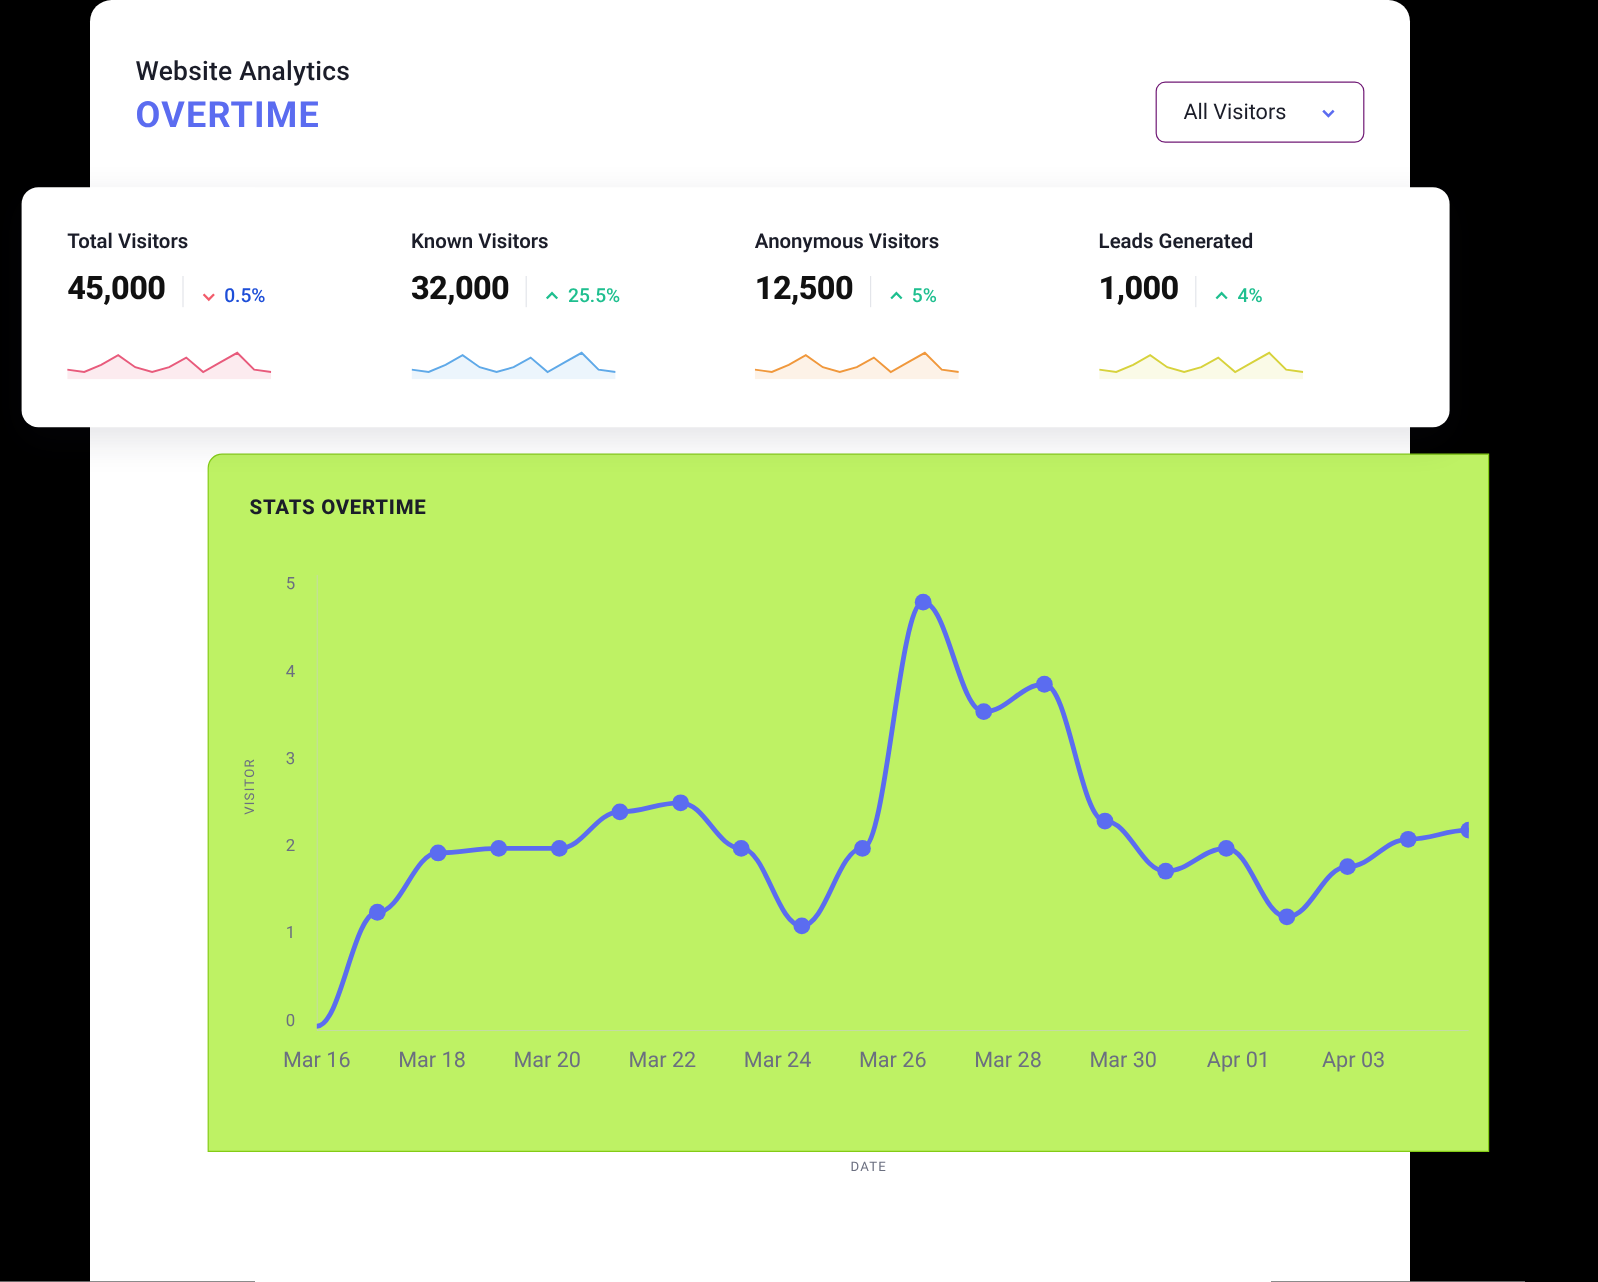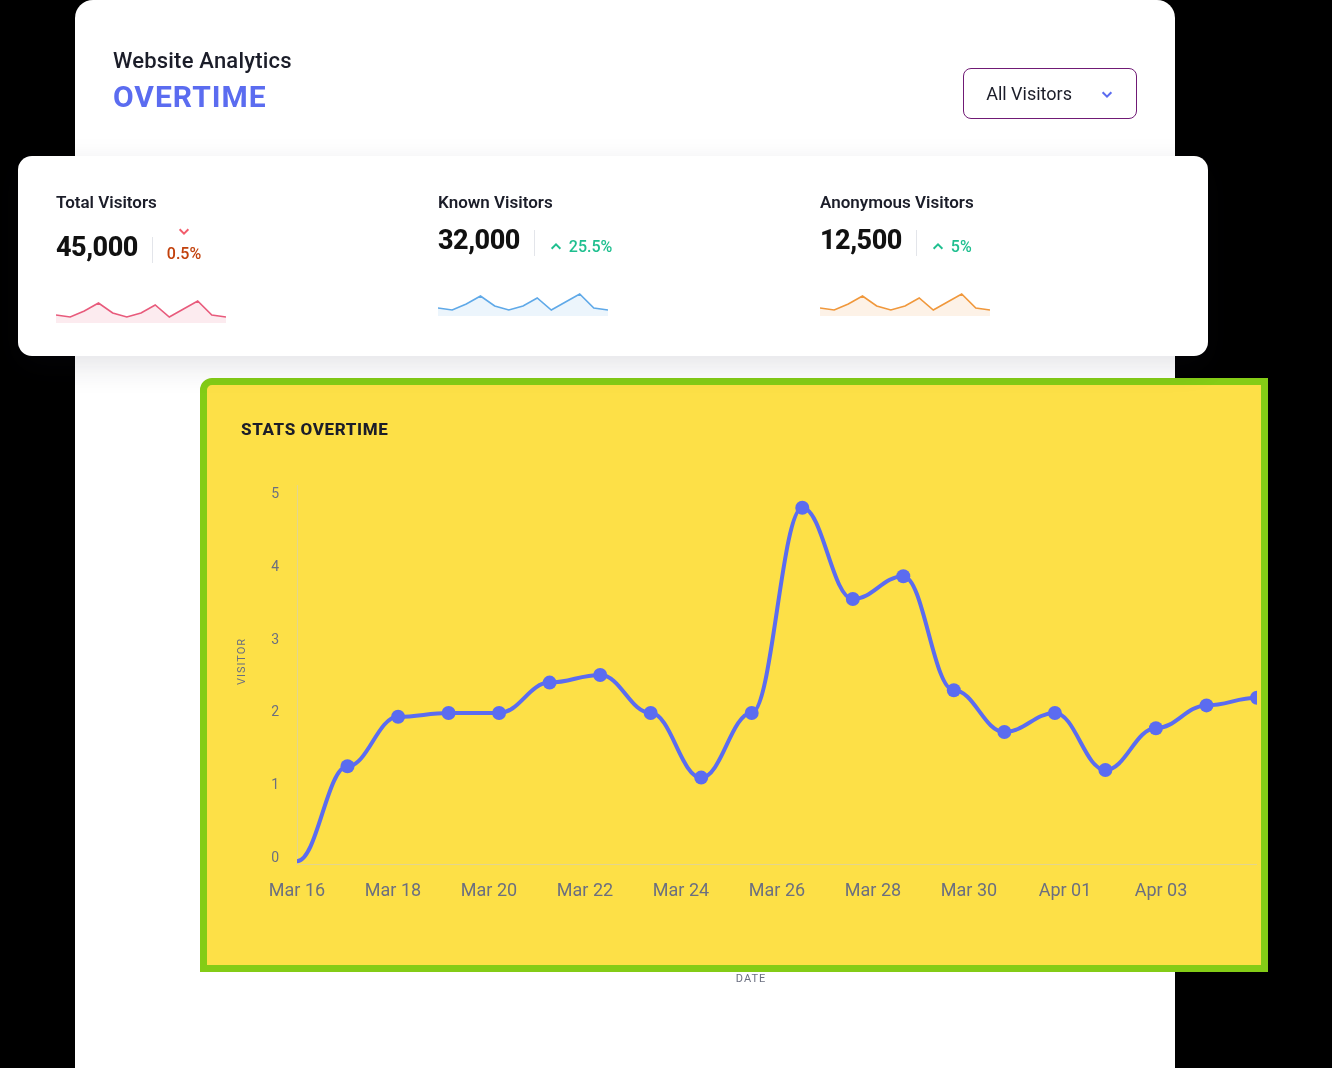--- a/index.html
+++ b/index.html
@@ -101,38 +101,38 @@
     background: #e3e5ea;
   }
   .trend {
     display: flex;
     align-items: center;
     gap: 6px;
     font-size: 16px;
     font-weight: 500;
   }
   .trend.up { color: #1fbf8f; }
-  .trend.down { color: #c2410c; flex-direction: column; }
+  .trend.down { color: #1d4ed8; }
   .trend svg { width: 14px; height: 14px; stroke-width: 2.2; fill: none; }
   .trend.up svg { stroke: #1fbf8f; }
   .trend.down svg { stroke: #f25c6b; }
   .sparkline {
     margin-top: 30px;
     width: 170px;
     height: 30px;
   }
   
   .stats-card {
     position: absolute;
-    left: 125px;
+    left: 98px;
     top: 378px;
     right: 0;
     width: 1068px;
-    background: #fde047;
-    border: 7px solid #84cc16;
+    background: #bef264;
+    border: 1px solid #84cc16;
     border-radius: 12px 0 0 0;
     padding: 34px 0 10px 34px;
   }
   .stats-title {
     font-size: 17px;
     font-weight: 800;
     letter-spacing: 0.6px;
     color: #1b1d29;
   }
   .chart-area {
@@ -329,13 +329,30 @@
             <polyline points="3,10 8,5 13,10"></polyline>
           </svg>
           <span>5%</span>
         </div>
       </div>
       <svg class="sparkline" viewBox="0 0 170 30">
         <path d="M0 22 L14.2 24 L28.3 18 L42.5 10 L56.7 20 L70.8 24 L85.0 20 L99.2 12 L113.3 24 L127.5 16 L141.7 8 L155.8 22 L170.0 24 L170 30 L0 30 Z" fill="#f0983c" opacity="0.12"></path>
         <path d="M0 22 L14.2 24 L28.3 18 L42.5 10 L56.7 20 L70.8 24 L85.0 20 L99.2 12 L113.3 24 L127.5 16 L141.7 8 L155.8 22 L170.0 24" fill="none" stroke="#f0983c" stroke-width="1.6"></path>
       </svg>
     </div>
+    <div class="metric">
+      <div class="metric-label">Leads Generated</div>
+      <div class="metric-value-row">
+        <div class="metric-value">1,000</div>
+        <div class="divider"></div>
+        <div class="trend up">
+          <svg viewBox="0 0 16 16">
+            <polyline points="3,10 8,5 13,10"></polyline>
+          </svg>
+          <span>4%</span>
+        </div>
+      </div>
+      <svg class="sparkline" viewBox="0 0 170 30">
+        <path d="M0 22 L14.2 24 L28.3 18 L42.5 10 L56.7 20 L70.8 24 L85.0 20 L99.2 12 L113.3 24 L127.5 16 L141.7 8 L155.8 22 L170.0 24 L170 30 L0 30 Z" fill="#d7d23c" opacity="0.12"></path>
+        <path d="M0 22 L14.2 24 L28.3 18 L42.5 10 L56.7 20 L70.8 24 L85.0 20 L99.2 12 L113.3 24 L127.5 16 L141.7 8 L155.8 22 L170.0 24" fill="none" stroke="#d7d23c" stroke-width="1.6"></path>
+      </svg>
+    </div>
   </div>
 
 </body></html>

